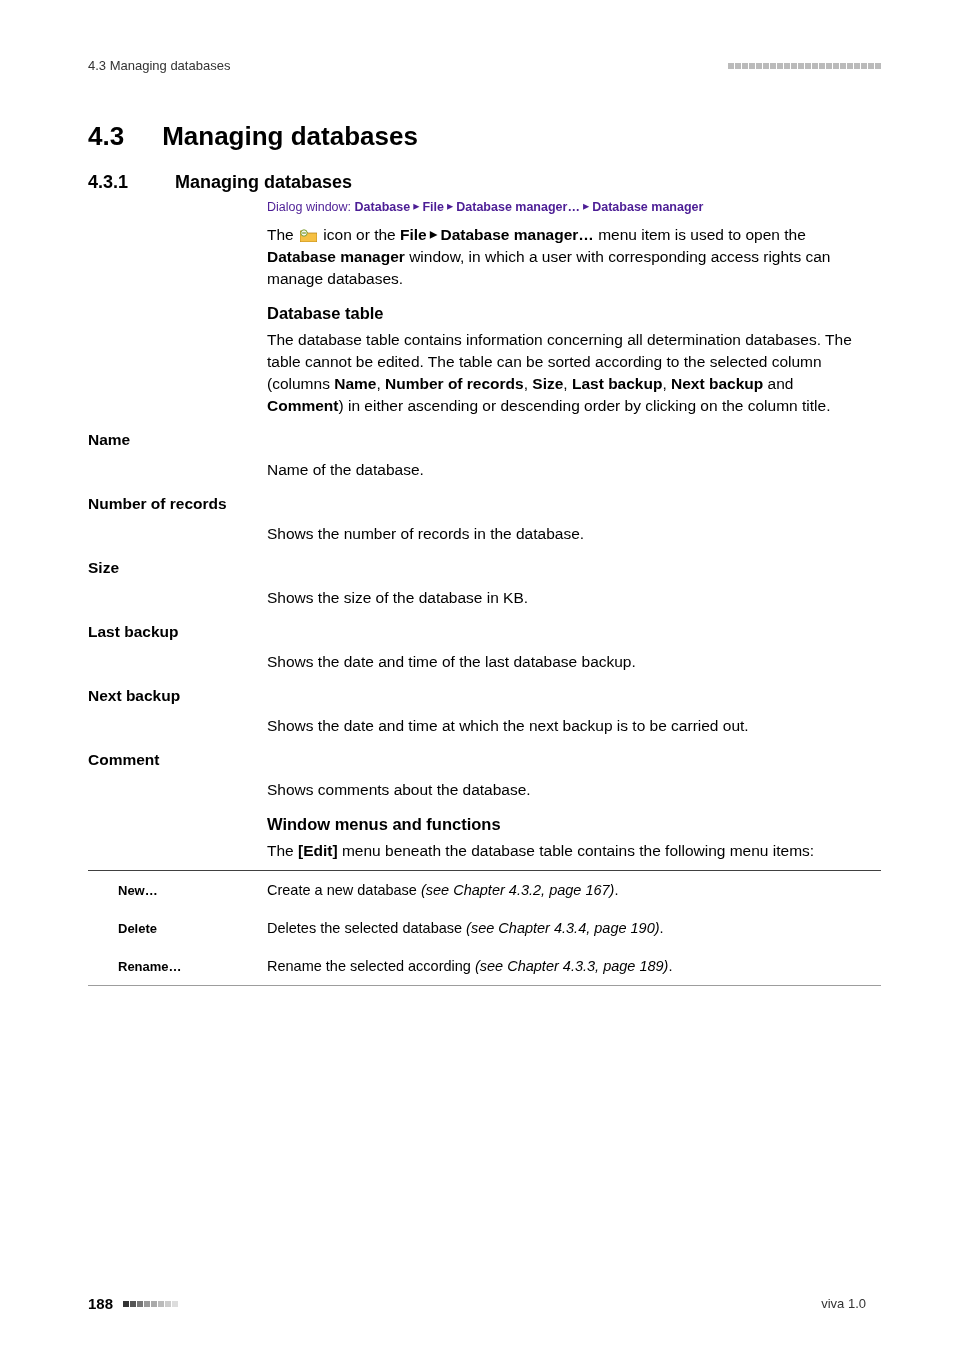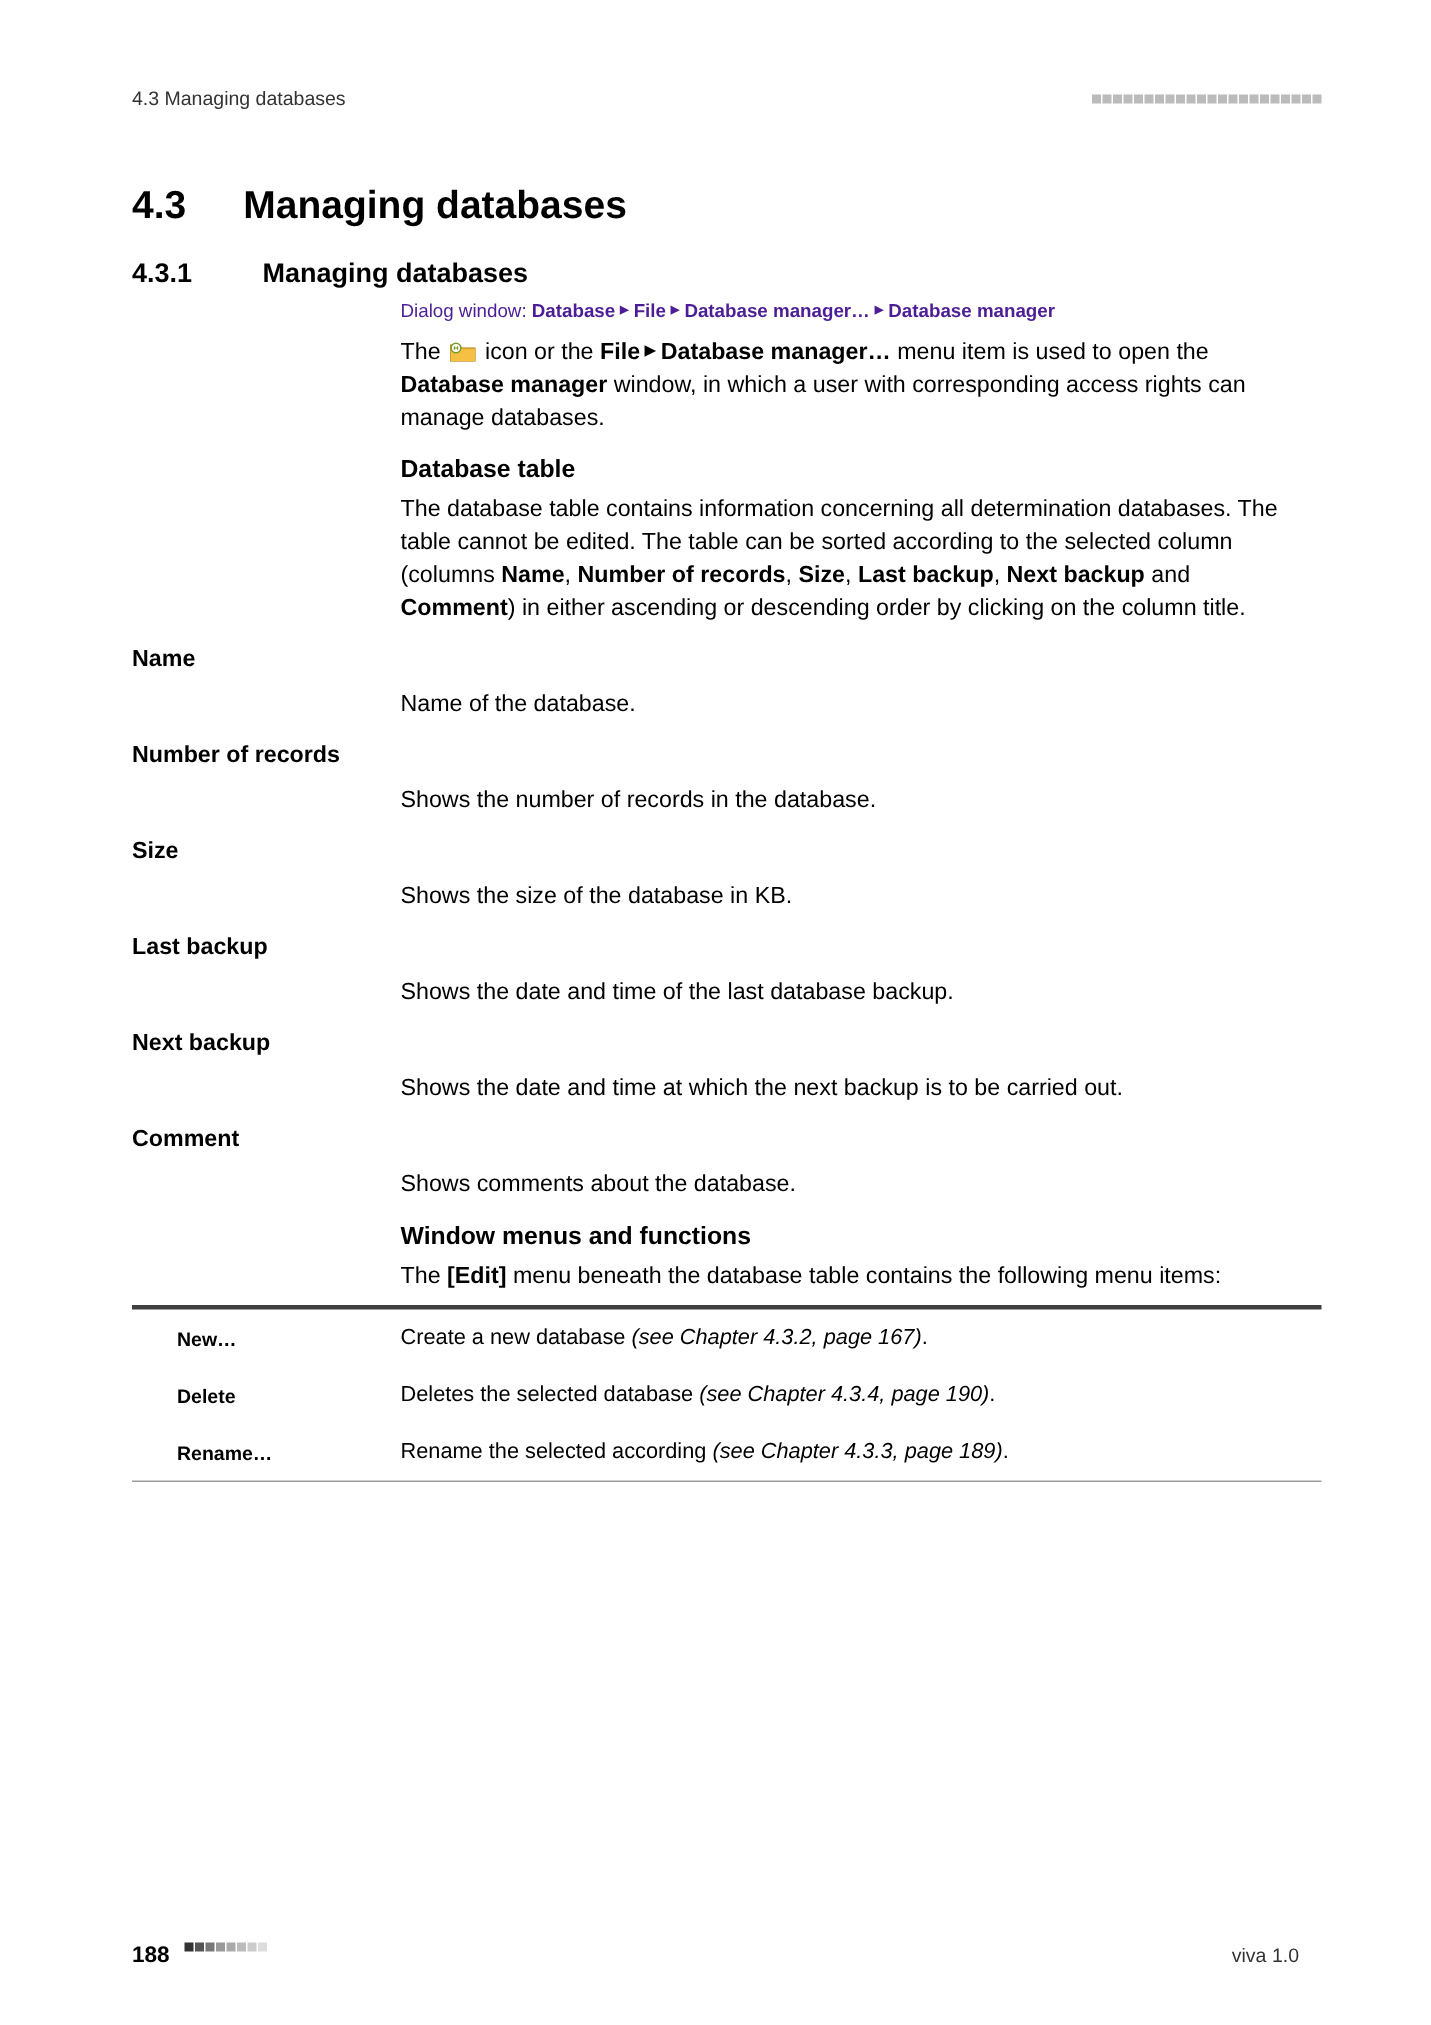--- a/index.html
+++ b/index.html
@@ -110,21 +110,21 @@
     display: inline-block;
     width: 17px;
     height: 14px;
     position: relative;
     top: 2px;
     margin: 0 2px;
   }
   .icon-folder svg { display: block; }
   .menu-table {
     margin-top: 6px;
-    border-top: 3px solid #404040;
+    border-top: 1px solid #404040;
     border-bottom: 1px solid #9d9d9d;
   }
   .menu-row {
     display: flex;
     align-items: center;
     padding: 11px 0 11px 30px;
   }
   .menu-left {
     width: 149px;
     font-size: 13px;
@@ -142,21 +142,21 @@
     bottom: 38px;
     left: 88px;
     right: 88px;
     display: flex;
     justify-content: space-between;
     align-items: center;
     font-size: 13px;
   }
   .footer-left {
     display: flex;
-    align-items: flex-start;
+    align-items: center;
     gap: 6px;
   }
   .footer-num {
     font-weight: 900;
     font-size: 15px;
     margin-right: 4px;
   }
   .footer-squares {
     display: flex;
     gap: 1px;

